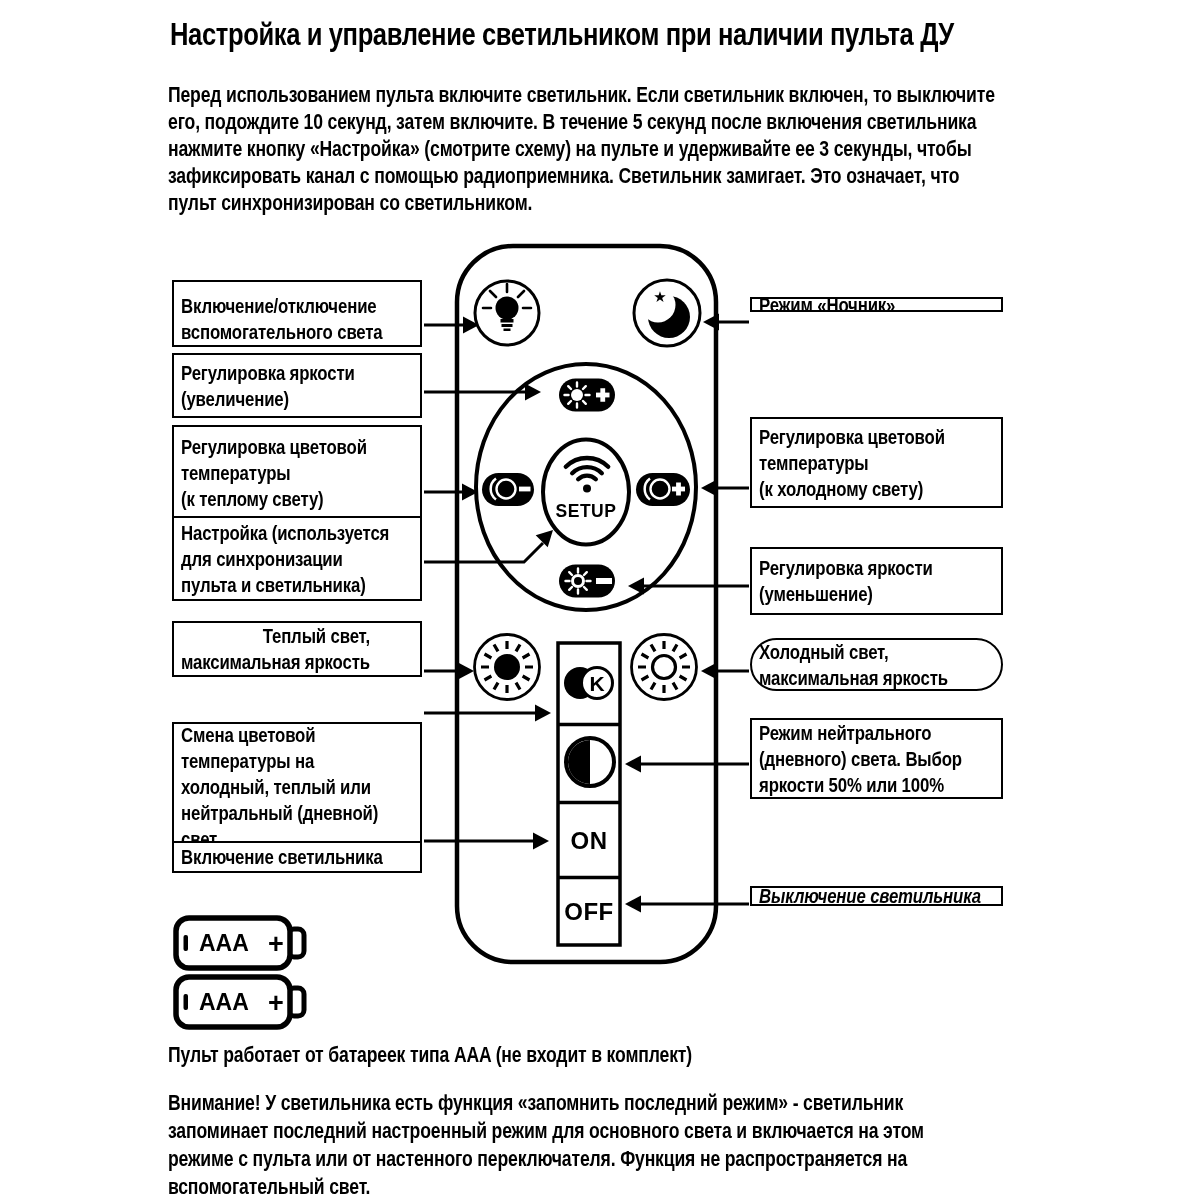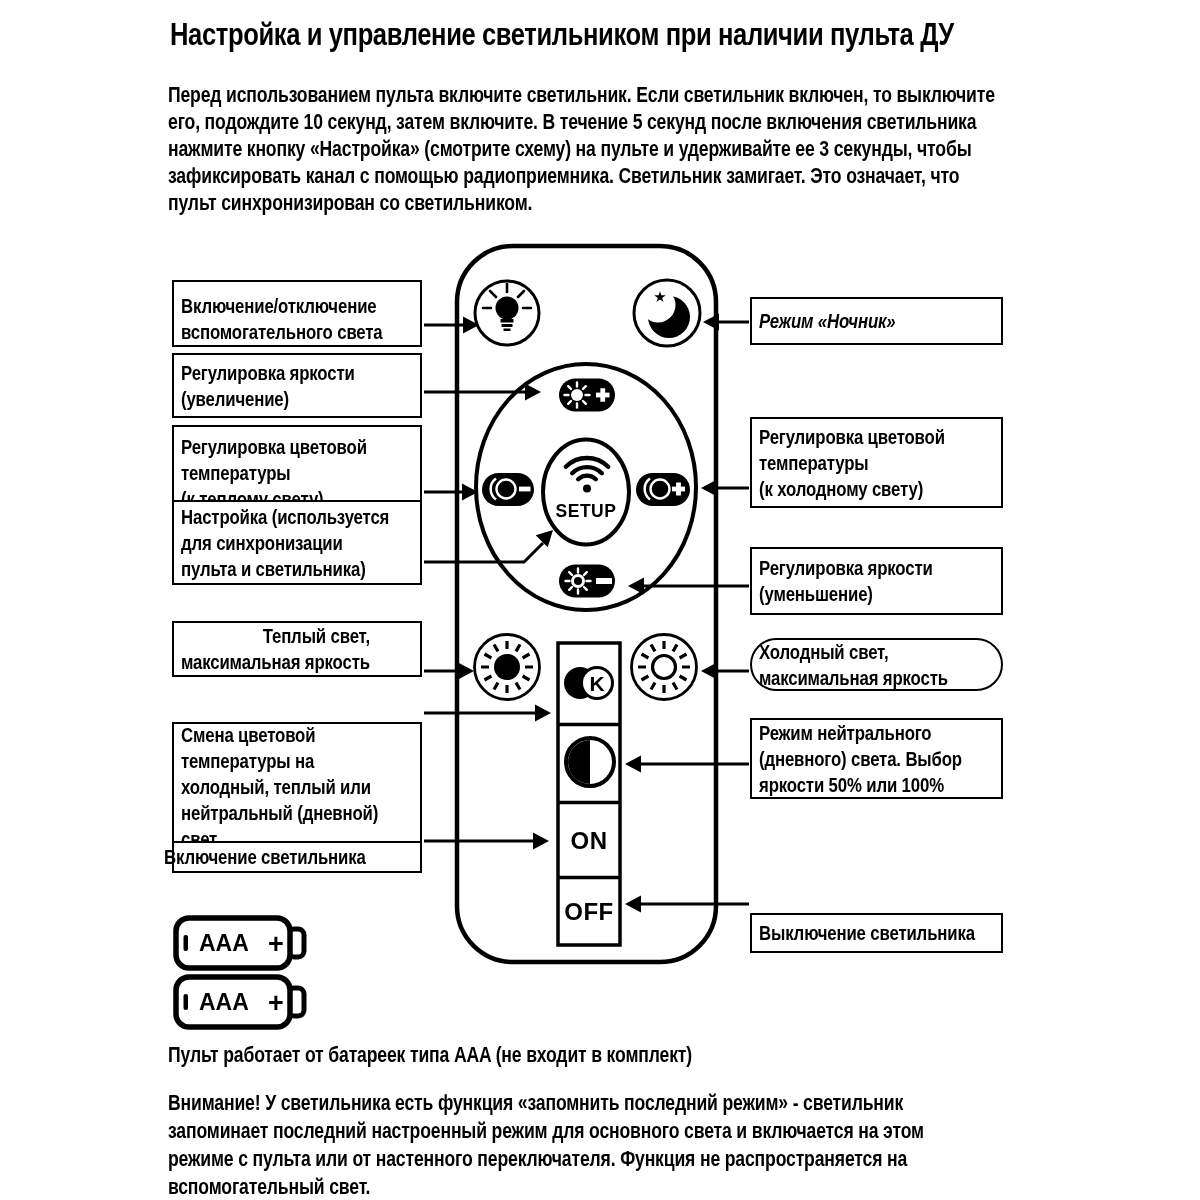--- a/index.html
+++ b/index.html
@@ -241,58 +241,58 @@
     </div>
   <div class="callout left-col" style="top:353px;height:65px;">
     <span class="lbl">Регулировка яркости
 (увеличение)</span>
     </div>
   <div class="callout left-col" style="top:425px;height:95px;">
     <span class="lbl">Регулировка цветовой
 температуры
 (к теплому свету)</span>
     </div>
-  <div class="callout left-col" style="top:500px;height:85px;align-items:center;">
+  <div class="callout left-col" style="top:516px;height:85px;align-items:center;">
     <span class="lbl">Настройка (используется
 для синхронизации
 пульта и светильника)</span>
     </div>
   <div class="callout left-col" style="top:621px;height:56px;text-align:right;">
     <span class="lbl">Теплый свет,
 максимальная яркость</span>
     </div>
   <div class="callout left-col" style="top:722px;height:130px;">
     <span class="lbl">Смена цветовой
 температуры на
 холодный, теплый или
 нейтральный (дневной)
 свет</span>
     </div>
-  <div class="callout left-col" style="top:841px;height:32px;justify-content:flex-end;">
+  <div class="callout left-col" style="top:841px;height:32px;">
     <span class="lbl">Включение светильника</span>
     </div>
 
-  <div class="callout right-col" style="top:297px;height:48px;font-style:italic;">
+  <div class="callout right-col" style="top:297px;height:15px;">
     <span class="lbl">Режим «Ночник»</span>
     </div>
   <div class="callout right-col" style="top:417px;height:91px;">
     <span class="lbl">Регулировка цветовой
 температуры
 (к холодному свету)</span>
     </div>
   <div class="callout right-col" style="top:547px;height:68px;">
     <span class="lbl">Регулировка яркости
 (уменьшение)</span>
     </div>
   <div class="callout right-col" style="top:638px;height:53px;border-radius:27px;">
     <span class="lbl">Холодный свет,
 максимальная яркость</span>
     </div>
   <div class="callout right-col" style="top:718px;height:81px;">
     <span class="lbl">Режим нейтрального
 (дневного) света. Выбор
 яркости 50% или 100%</span>
     </div>
-  <div class="callout right-col" style="top:913px;height:40px;">
+  <div class="callout right-col" style="top:886px;height:20px;font-style:italic;">
     <span class="lbl">Выключение светильника</span>
     </div>
 
 </div>
 
 </body></html>

